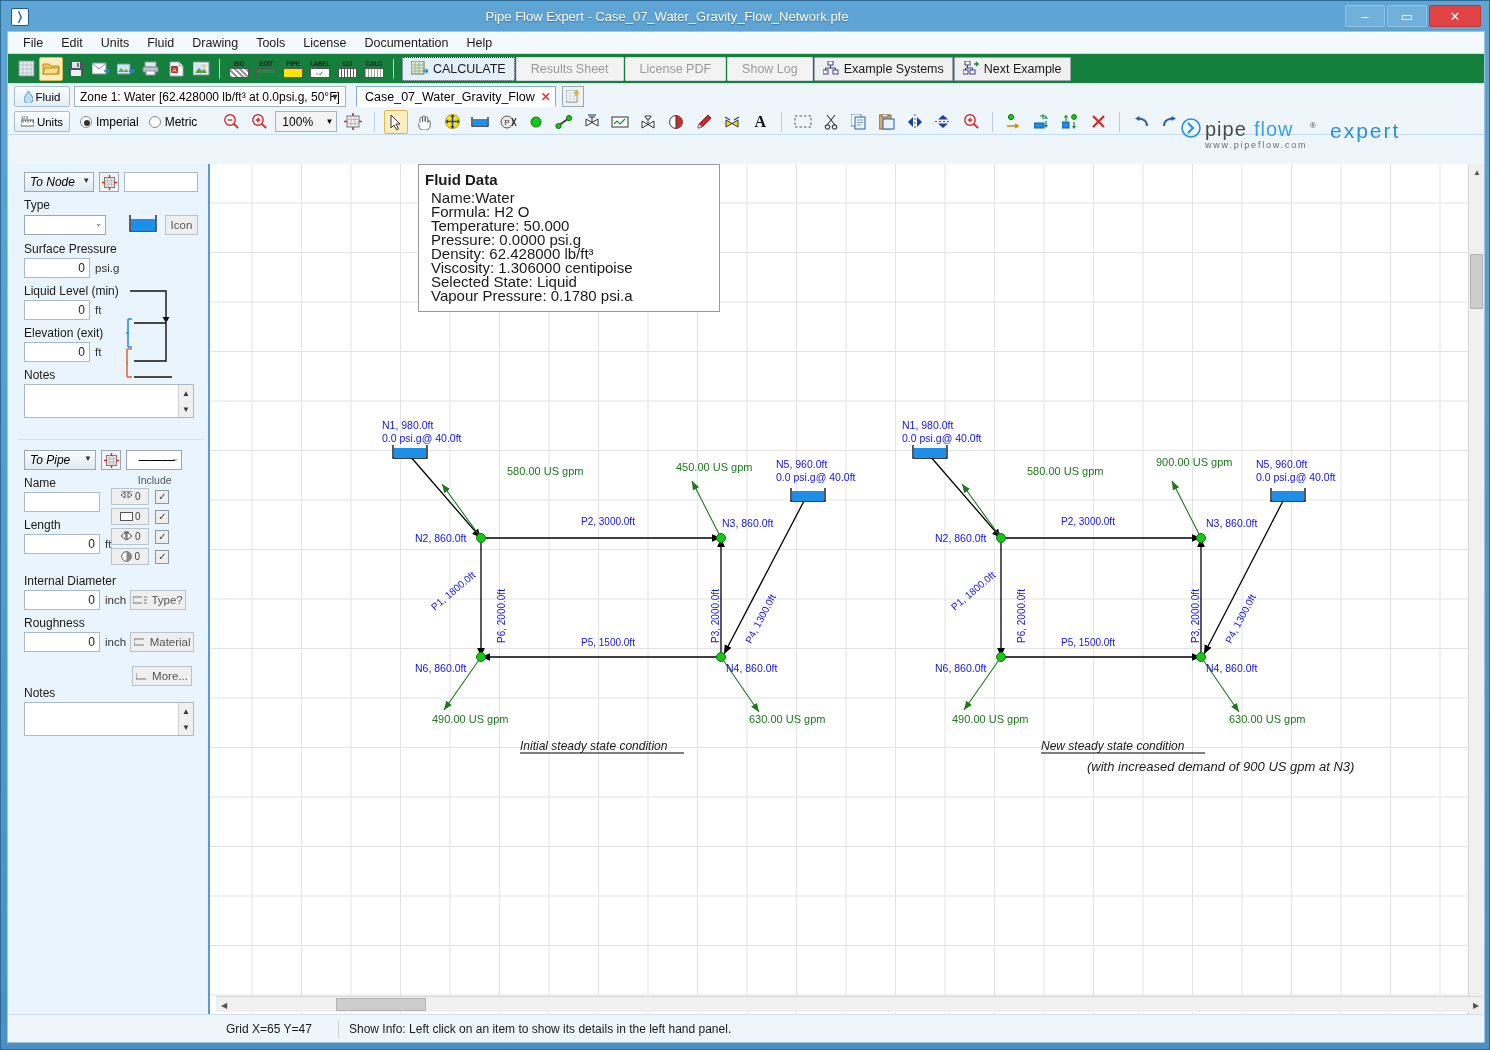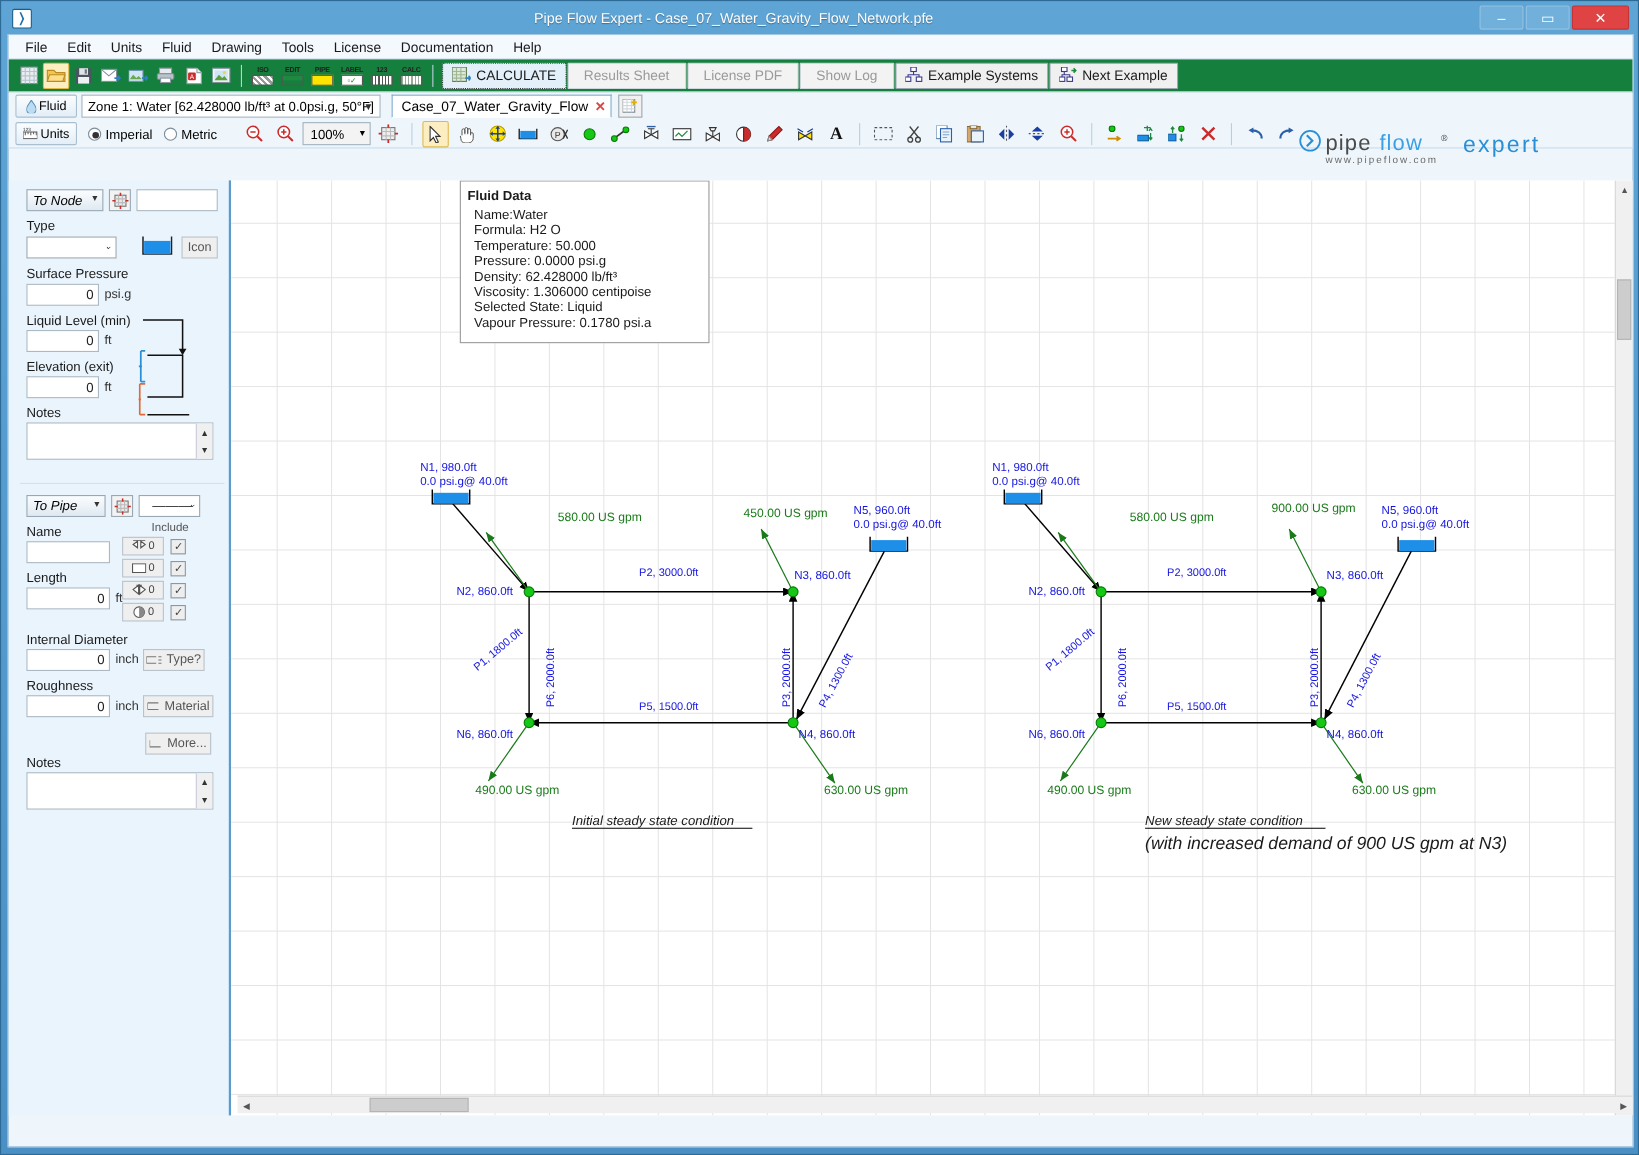--- a/index.html
+++ b/index.html
@@ -174,23 +174,23 @@
   #hscroll .lf{left:0;} #hscroll .rt{right:0;}
   
   #statusbar {
     position:absolute;left:0;bottom:0;width:1476px;height:28px;background:#eef6fc;
     display:flex;align-items:center;border-top:1px solid #cfe0ed;
   }
   #statusbar .cell { padding:0 10px;font-size:12px;color:#1a1a1a; }
   #statusbar .divcell { border-left:1px solid #c0d4e2;height:18px; }
   
   #fluidtip {
-    position:absolute;left:208px;top:0px;width:227px;height:148px;
+    position:absolute;left:208px;top:0px;width:302px;height:148px;
     background:#ffffff;border:1px solid #9a9a9a;padding:6px 0 0 12px;
-    font-size:12px;color:#1a1a1a;z-index:20;
+    font-size:15px;color:#1a1a1a;z-index:20;
   }
   #fluidtip .h { font-weight:bold;margin-bottom:3px;margin-left:-6px; }
   #fluidtip .ln { line-height:14px; }
   
   #logo { position:absolute;right:14px;top:84px;width:290px;height:36px; }
   
   .nlab { position:absolute;color:#1414e0;font-size:10.5px;white-space:nowrap; }
   .flab { position:absolute;color:#1a7a1a;font-size:11px;white-space:nowrap; }
   .plab { position:absolute;color:#1414e0;font-size:10px;white-space:nowrap; }
   .cap-t { position:absolute;color:#1a1a1a;font-size:12px;white-space:nowrap;font-style:italic; }
@@ -890,21 +890,21 @@
           <div class="plab" style="left:1013px;top:476px;transform:rotate(-62deg);transform-origin:left top;">P4, 1300.0ft</div>
           <div class="plab" style="left:851px;top:473px;">P5, 1500.0ft</div>
           <div class="plab" style="left:806px;top:479px;transform:rotate(-90deg);transform-origin:left top;">P6, 2000.0ft</div>
 
           <div class="flab" style="left:817px;top:301px;">580.00 US gpm</div>
           <div class="flab" style="left:946px;top:292px;">900.00 US gpm</div>
           <div class="flab" style="left:1019px;top:549px;">630.00 US gpm</div>
           <div class="flab" style="left:742px;top:549px;">490.00 US gpm</div>
 
           <div class="cap-t" style="left:831px;top:575px;">New steady state condition</div>
-          <div class="cap-t" style="left:831px;top:595px;font-size:16px;">(with increased demand of 900 US gpm at N3)</div>
+          <div class="cap-t" style="left:877px;top:595px;font-size:13px;">(with increased demand of 900 US gpm at N3)</div>
         </div>
 
         <div id="fluidtip">
           <div class="h">Fluid Data</div>
           <div class="ln">Name:Water</div>
           <div class="ln">Formula: H2 O</div>
           <div class="ln">Temperature: 50.000</div>
           <div class="ln">Pressure: 0.0000 psi.g</div>
           <div class="ln">Density: 62.428000 lb/ft³</div>
           <div class="ln">Viscosity: 1.306000 centipoise</div>
@@ -919,14 +919,20 @@
         </div>
       </div>
     </div>
 
     <div id="hscroll">
       <div class="lf">◀</div>
       <div class="thumb"></div>
       <div class="rt">▶</div>
     </div>
 
+    <div id="statusbar">
+      <div style="width:208px;"></div>
+      <div class="cell" style="width:122px;">Grid  X=65  Y=47</div>
+      <div class="divcell"></div>
+      <div class="cell">Show Info: Left click on an item to show its details in the left hand panel.</div>
+    </div>
   </div>
 </div>
 
 </body></html>

